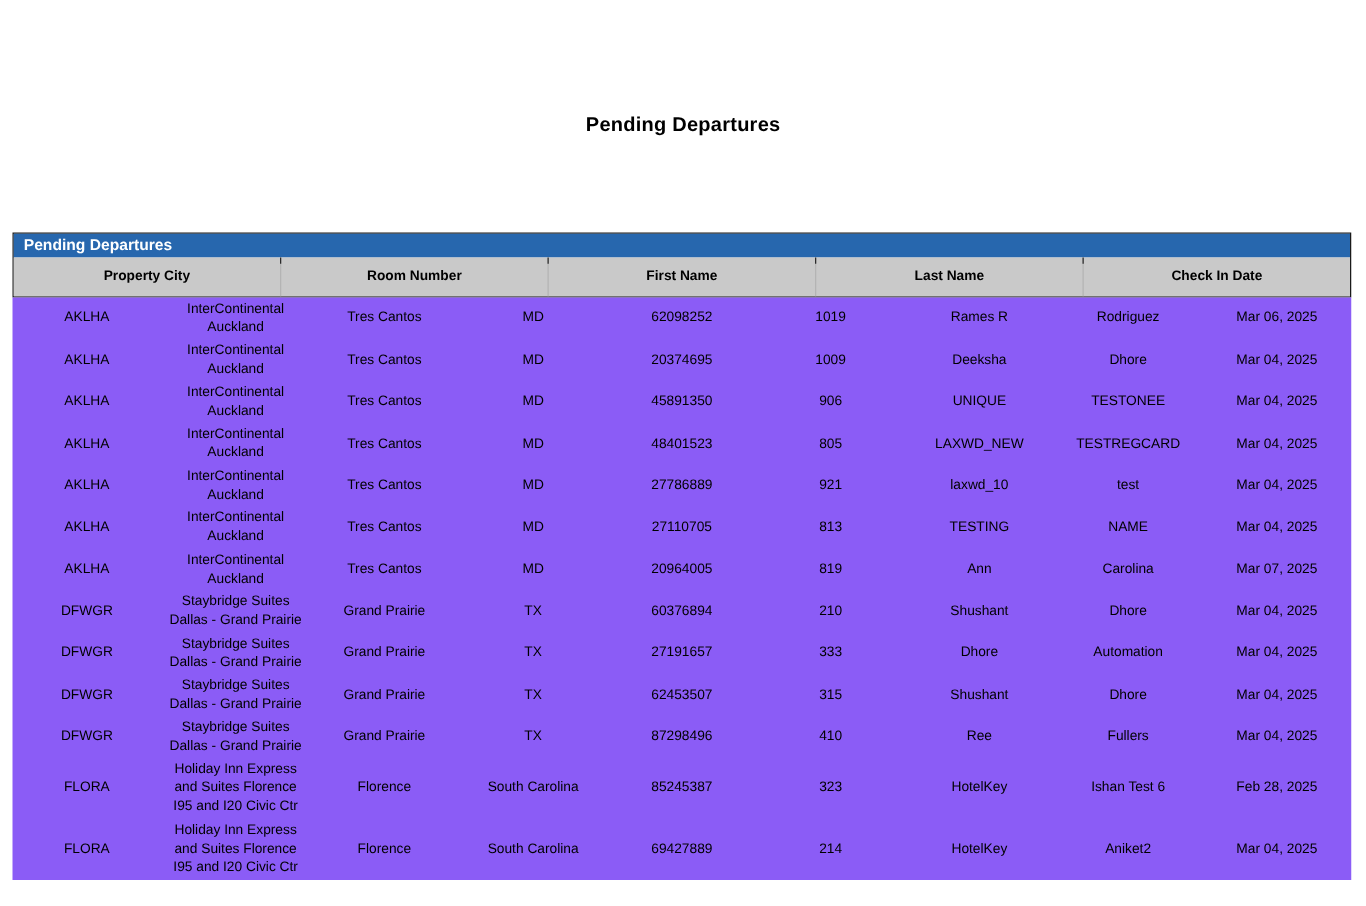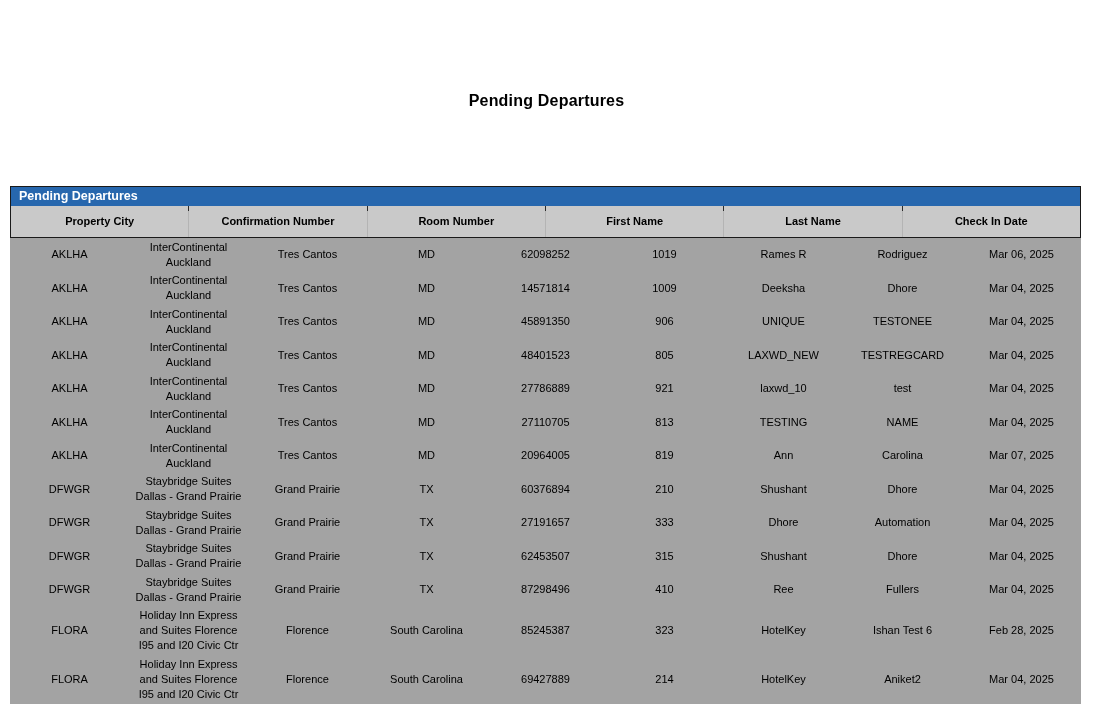--- a/index.html
+++ b/index.html
@@ -34,42 +34,41 @@
   .hcell{
     position:relative;
     flex:1 1 0;display:flex;align-items:center;justify-content:center;
     text-align:center;font-size:11px;font-weight:bold;line-height:13px;
     padding:2px 8px;
   }
   .hcell + .hcell{border-left:1px solid #b4b4b4;}
   .hcell + .hcell::before{
     content:"";position:absolute;left:-1px;top:0;width:1px;height:5px;background:#2b2b2b;
   }
-  .table-body{background:#a3a3a3;}
+  .table-body{background:#8b5cf6;}
   .trow{
     display:flex;align-items:center;
     min-height:33.5px;padding:1.75px 0;
   }
   .tcell{
     flex:1 1 0;text-align:center;
     font-size:11px;line-height:15px;
     padding:0 6px;white-space:pre-line;
   }
 </style>
 </head>
 <body>
 
 <div class="report-title">Pending Departures</div>
 
 <div class="report-table">
   <div class="table-header-block">
     <div class="table-title-bar">Pending Departures</div>
     <div class="column-header-row">
         <div class="hcell">Property City</div>
-        <div class="hcell">Confirmation Number</div>
         <div class="hcell">Room Number</div>
         <div class="hcell">First Name</div>
         <div class="hcell">Last Name</div>
         <div class="hcell">Check In Date</div>
       </div>
   </div>
   <div class="table-body">
       <div class="trow">
         <div class="tcell">AKLHA</div>
         <div class="tcell">InterContinental
@@ -81,21 +80,21 @@
         <div class="tcell">Rames R</div>
         <div class="tcell">Rodriguez</div>
         <div class="tcell">Mar 06, 2025</div>
       </div>
       <div class="trow">
         <div class="tcell">AKLHA</div>
         <div class="tcell">InterContinental
 Auckland</div>
         <div class="tcell">Tres Cantos</div>
         <div class="tcell">MD</div>
-        <div class="tcell">14571814</div>
+        <div class="tcell">20374695</div>
         <div class="tcell">1009</div>
         <div class="tcell">Deeksha</div>
         <div class="tcell">Dhore</div>
         <div class="tcell">Mar 04, 2025</div>
       </div>
       <div class="trow">
         <div class="tcell">AKLHA</div>
         <div class="tcell">InterContinental
 Auckland</div>
         <div class="tcell">Tres Cantos</div>

